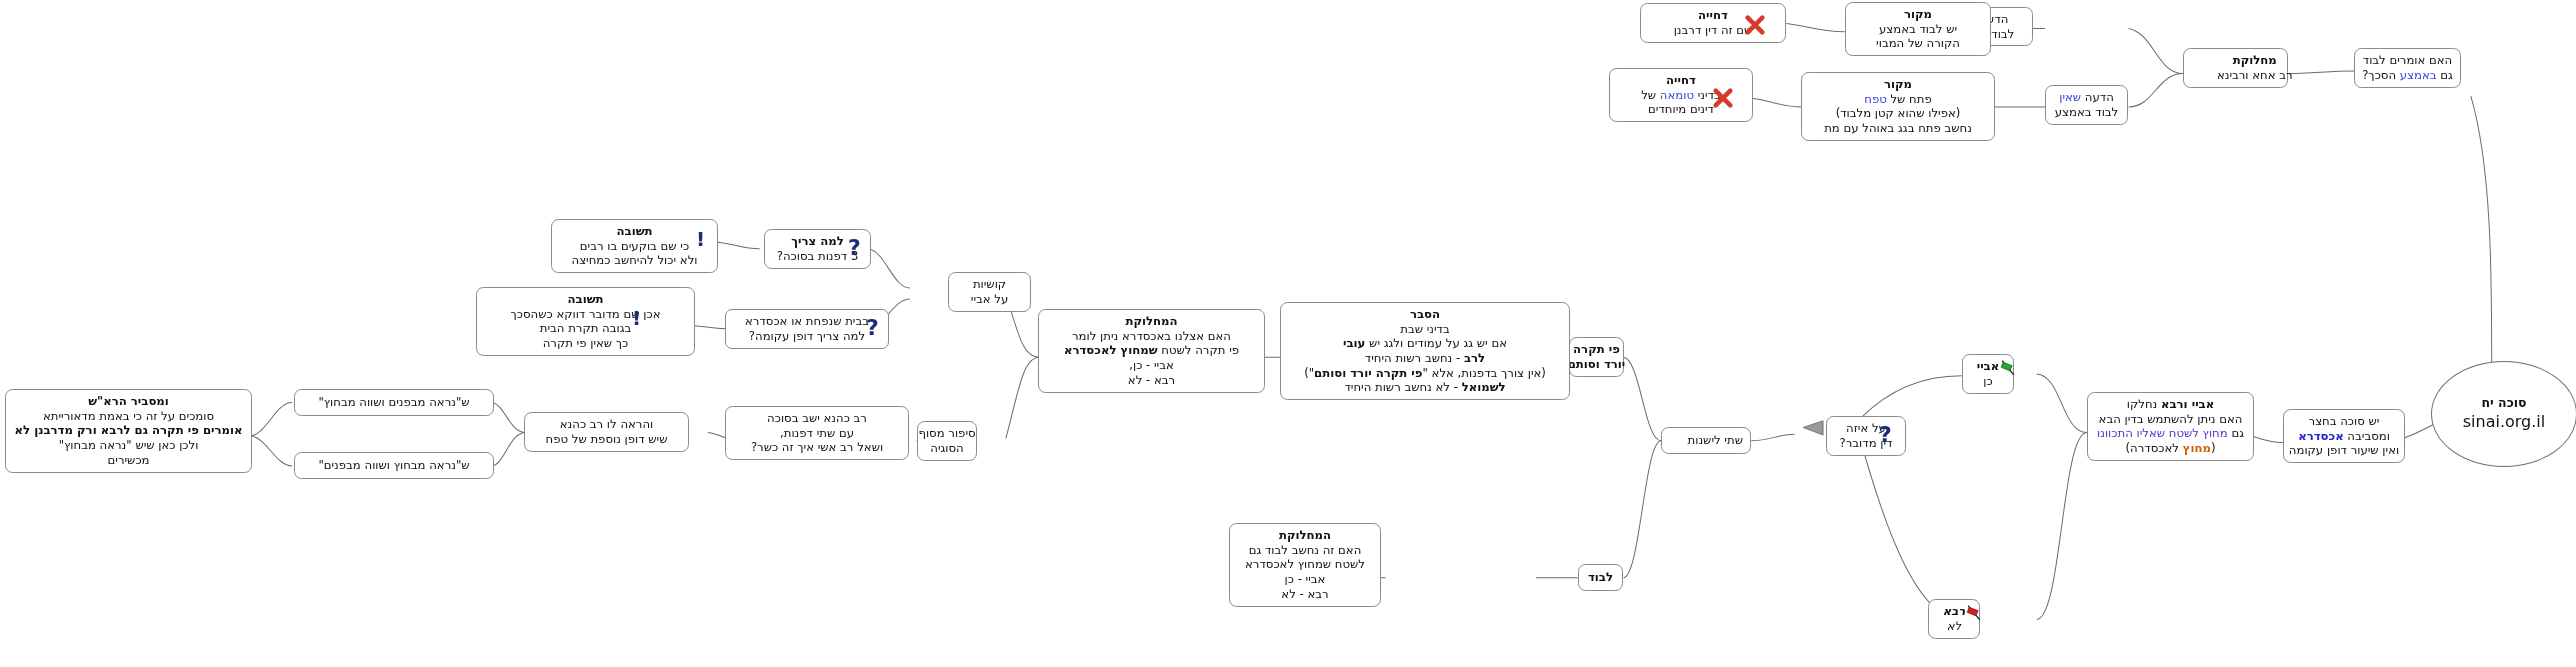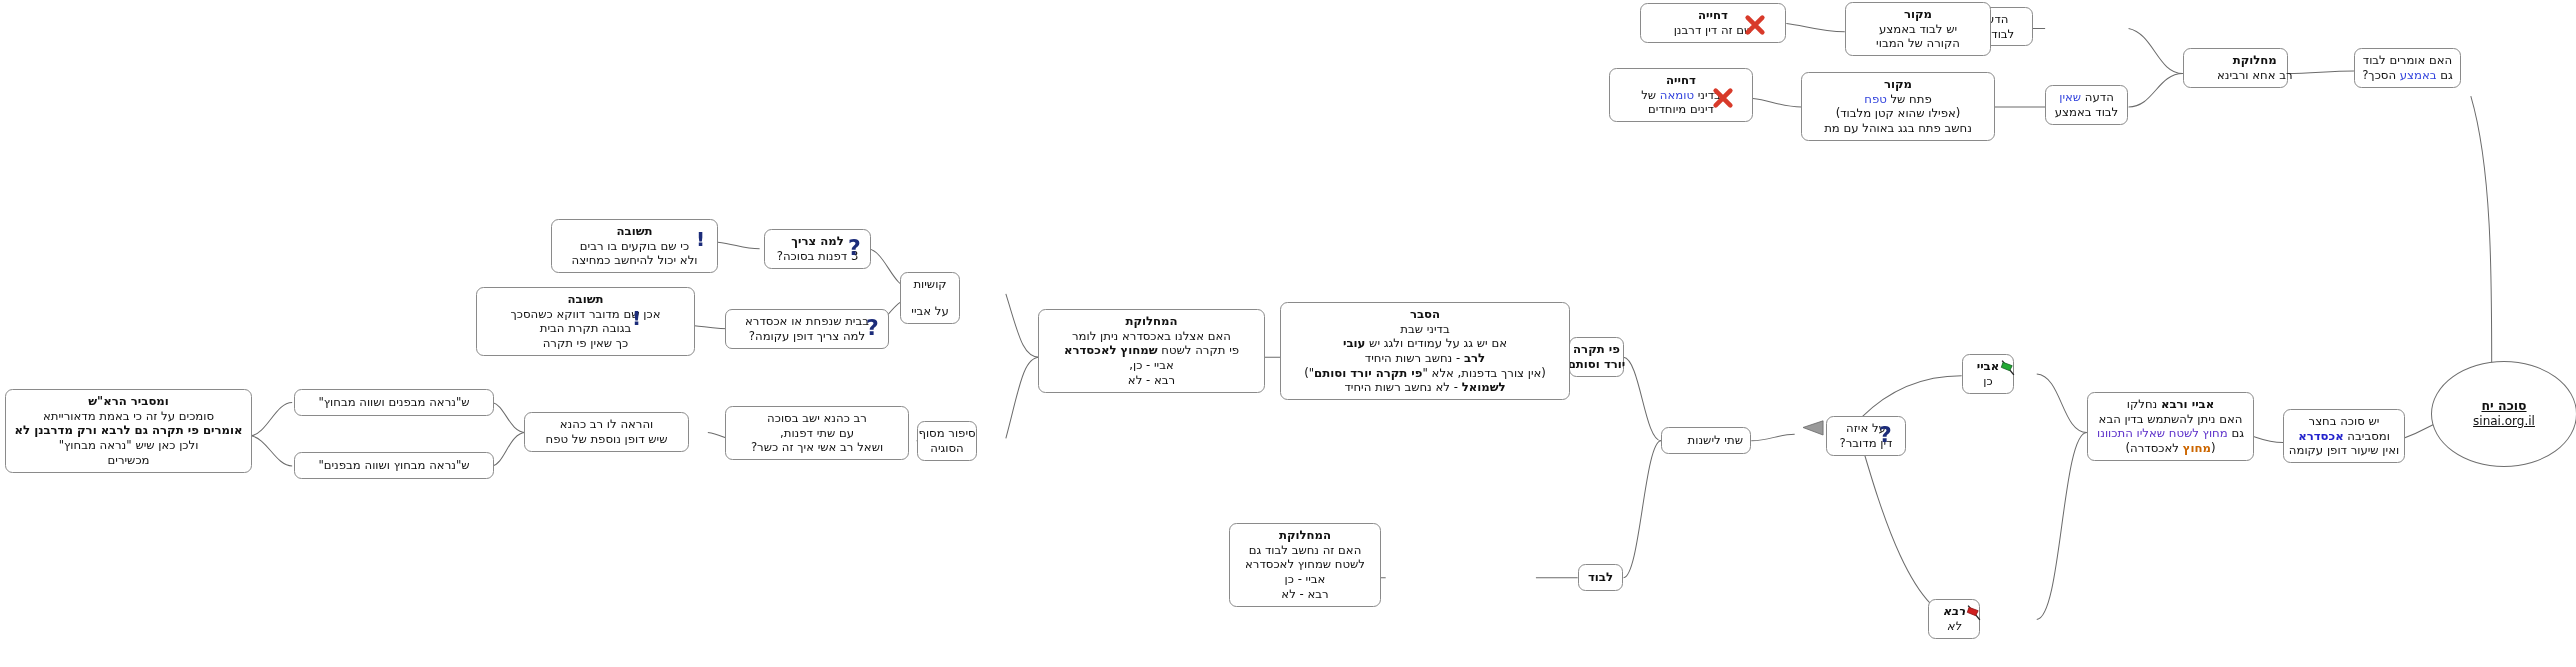--- a/index.html
+++ b/index.html
@@ -45,24 +45,23 @@
     border:0.8px solid #6f6f6f;
     border-radius:50%;
     background:#ffffff;
     display:flex;
     flex-direction:column;
     align-items:center;
     justify-content:center;
     text-align:center;
     line-height:1.3;
     color:#111;
-    text-decoration:underline;
   }
   .root .t1{font-weight:bold;font-size:12.5px;}
-  .root .t2{font-size:12px;font-family:"DejaVu Sans","Liberation Sans",sans-serif;}
+  .root .t2{font-size:16px;font-family:"DejaVu Sans","Liberation Sans",sans-serif;}
 
   
   .icon{position:absolute;}
   .ico-x{width:22px;height:22px;}
   .ico-q{font-weight:bold;font-size:22px;color:#1c2c7a;line-height:1;}
   .ico-bang{font-weight:bold;font-size:20px;color:#1c2c7a;line-height:1;}
   .ico-flag{width:20px;height:18.4px;}
   .n-m{font-size:11.7px;}
 </style>
 </head>
@@ -258,21 +257,21 @@
 
 
   <div class="node n-m" style="left:1229px;top:523px;width:152px;">
     <span class="ln b">המחלוקת</span>
     <span class="ln">האם זה נחשב לבוד גם</span>
     <span class="ln">לשטח שמחוץ לאכסדרא</span>
     <span class="ln">אביי - כן</span>
     <span class="ln">רבא - לא</span>
   </div>
 
-  <div class="node n-m" style="left:900px;top:272px;width:60px;gap:12px;">
+  <div class="node n-m" style="left:948px;top:272px;width:83px;">
     <span class="ln">קושיות</span>
     <span class="ln">על אביי</span>
   </div>
 
   <div class="node n-m" style="left:764px;top:229px;width:107px;">
     <span class="ln b">למה צריך</span>
     <span class="ln">3 דפנות בסוכה?</span>
     <span class="icon ico-q" style="left:83px;top:6.7px;">?</span>
   </div>
 

